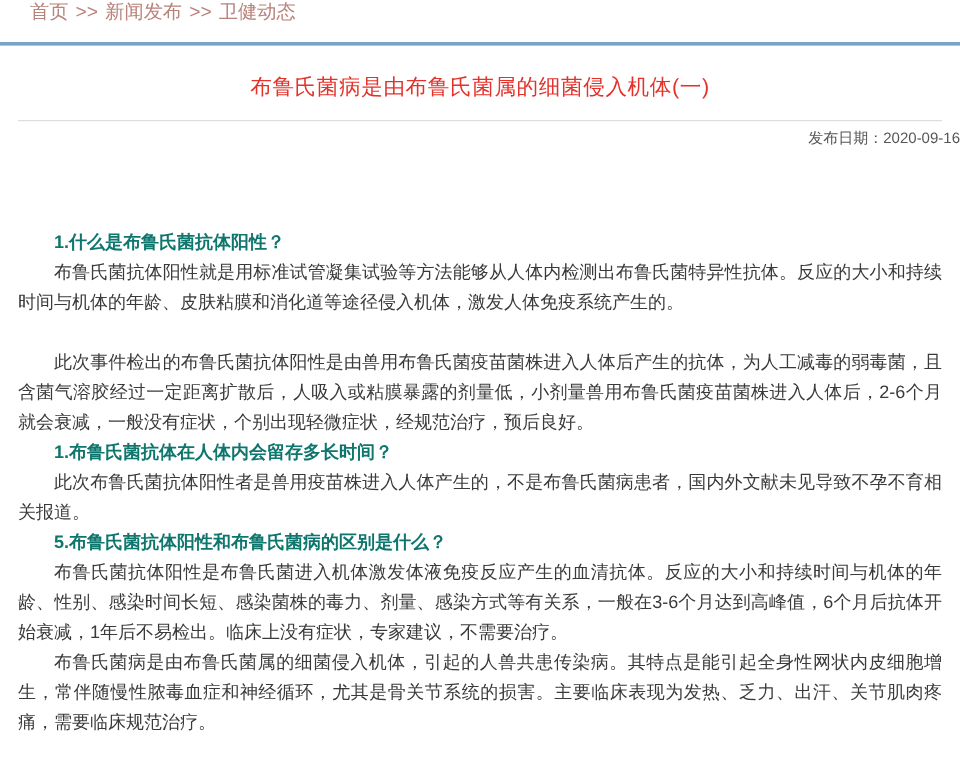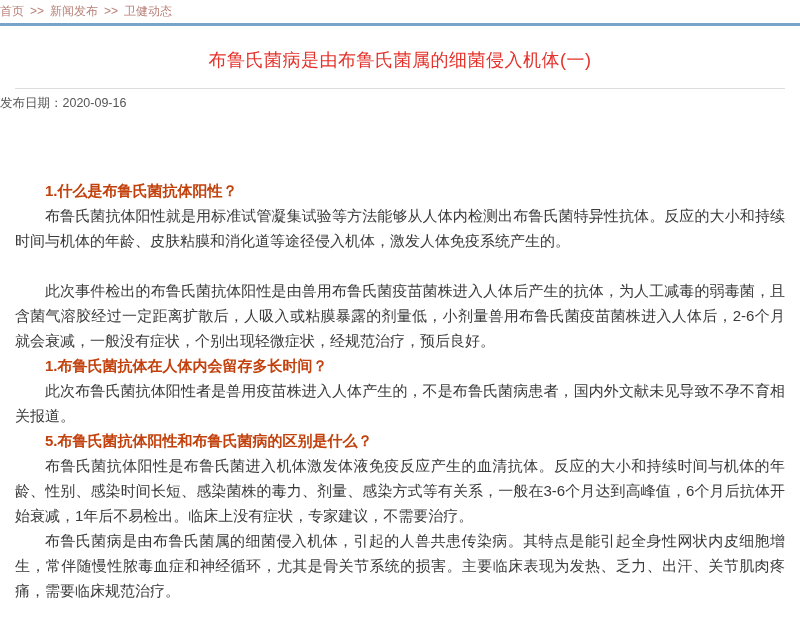--- a/index.html
+++ b/index.html
@@ -7,24 +7,24 @@
   .page {
     width: 800px;
     height: 644px;
     overflow: hidden;
     background: #ffffff;
     font-family: "Liberation Sans", "DejaVu Sans", sans-serif;
     color: #333333;
   }
   
   .crumbbar {
-    height: 26px;
+    height: 38px;
     line-height: 22px;
-    padding-left: 0;
-    font-size: 12px;
+    padding-left: 25px;
+    font-size: 16px;
     color: #b9827a;
     border-bottom: 3px solid #76a5c9;
   }
   .crumbbar a {
     color: #b9827a;
     text-decoration: none;
     cursor: pointer;
   }
   .crumb-sep {
     margin: 0 6px;
@@ -41,39 +41,39 @@
     letter-spacing: 0.5px;
   }
   .title-divider {
     margin: 16px 15px 0 15px;
     border: none;
     border-top: 1px solid #dddddd;
     height: 0;
   }
   .pubdate {
     margin-top: 7px;
-    text-align: left;
+    text-align: right;
     font-size: 12.5px;
     line-height: 14px;
     color: #555555;
   }
   
   .article-body {
     margin-top: 68px;
     padding: 0 15px;
     font-size: 15px;
     line-height: 25px;
     text-align: justify;
   }
   .article-body p {
     text-indent: 2em;
   }
   .q {
     font-weight: bold;
-    color: #c2410c;
+    color: #0f766e;
   }
   .a {
     color: #3a3a3a;
   }
   .section.gap-before {
     margin-top: 25px;
   }
 </style>
 </head>
 <body>

